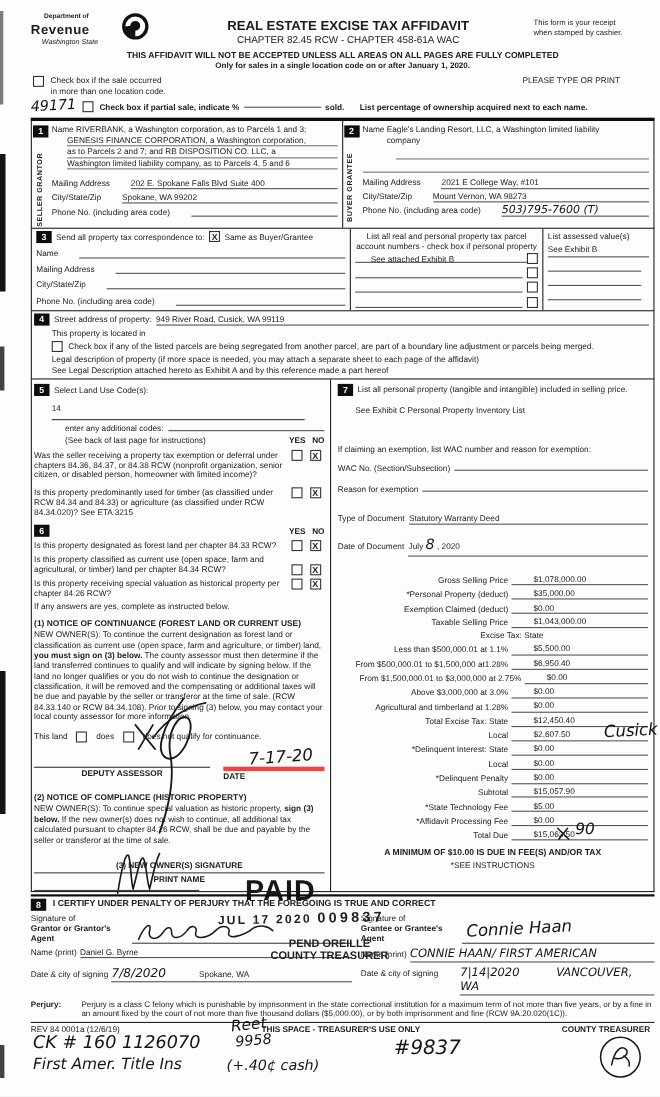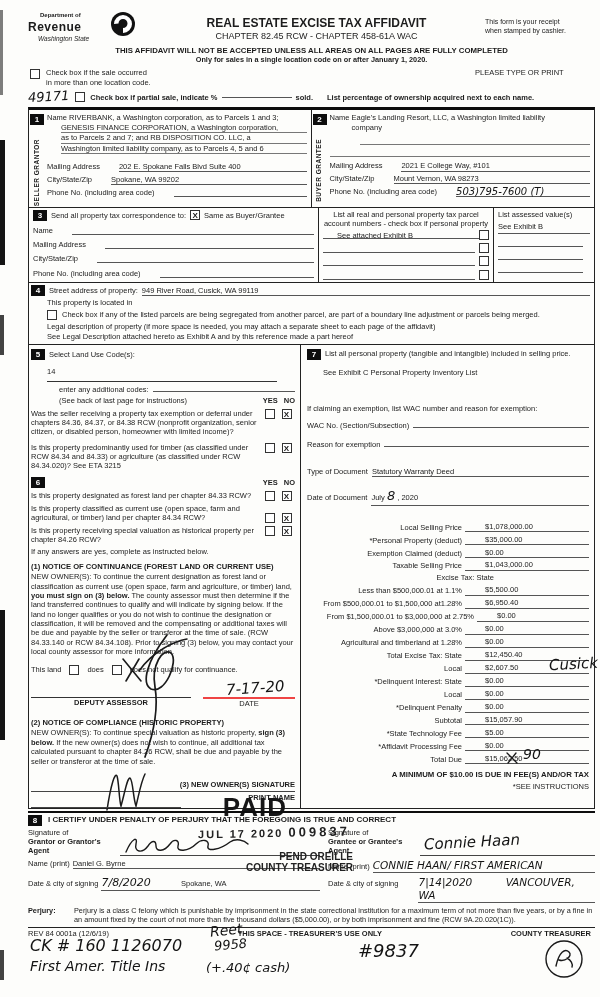--- a/index.html
+++ b/index.html
@@ -6,21 +6,21 @@
   html,body { background:#e8e8e6; }
   .page {
     width:600px; height:997px; position:relative; overflow:hidden;
     background:#fdfdfb; margin:0 auto;
     font-family:"Liberation Sans", sans-serif; font-size:7.5px; color:#1c1c1c;
     padding:6px 5px 0 28px; line-height:1.25;
   }
   .artifact { position:absolute; background:#141414; }
   .hw { font-family:"DejaVu Sans", sans-serif; font-style:italic; color:#141414; }
   .bold { font-weight:bold; }
-  .center { text-align:right; }
+  .center { text-align:center; }
   .ul { border-bottom:1px solid #555; display:inline-block; }
   .cb { width:10px; height:10px; border:1.2px solid #333; display:inline-block; vertical-align:middle;
         font-size:8px; font-weight:bold; text-align:center; line-height:9px; background:#fff; }
   .numbox { width:14px; height:11px; background:#0d0d0d; color:#fff; font-size:8px; font-weight:bold;
             text-align:center; line-height:11px; display:inline-block; flex:0 0 auto; }
   .vlabel { writing-mode:vertical-rl; transform:rotate(180deg); font-weight:bold; font-size:6.5px;
             letter-spacing:.5px; text-align:center; }
   
   .hdr { display:flex; margin-top:6px; }
   .logo { width:120px; position:relative; }
@@ -330,21 +330,21 @@
         <span>does not qualify for continuance.</span>
 
         <svg class="sig" width="26" height="26" style="position:absolute; left:88px; top:-8px">
           <path d="M4 2 L22 24 M20 2 L7 24" stroke-width="1.6"></path>
         </svg>
       </div>
 
       <div style="display:flex; margin-top:22px; position:relative">
         <div style="width:160px; border-top:1px solid #333; text-align:center; font-weight:bold"><span>DEPUTY ASSESSOR</span></div>
         <div style="flex:1"></div>
-        <div style="width:92px; border-top:2px solid #ef4444; text-align:center; font-weight:normal"><span>DATE</span></div>
+        <div style="width:92px; border-top:4px solid #ef4444; text-align:left; font-weight:bold"><span>DATE</span></div>
         <span class="hw" style="position:absolute; right:10px; top:-18px; font-size:15px; transform:rotate(-4deg)">7-17-20</span>
 
         <svg class="sig" width="90" height="130" style="position:absolute; left:96px; top:-66px">
           <path d="M40 4 C20 30 14 52 24 58 C38 64 52 30 44 22 C36 16 24 34 28 56 C32 80 26 104 18 126" stroke-width="1.7"></path>
           <path d="M12 40 C26 20 48 10 60 8" stroke-width="1.5"></path>
         </svg>
       </div>
 
       <div class="notice-h" style="margin-top:10px">(2) NOTICE OF COMPLIANCE (HISTORIC PROPERTY)</div>
       <div class="para"><span>NEW OWNER(S): To continue special valuation as historic property, </span><span class="bold">sign (3) below.</span><span> If the new owner(s) does not wish to continue, all additional tax calculated pursuant to chapter 84.26 RCW, shall be due and payable by the seller or transferor at the time of sale.</span></div>
@@ -388,21 +388,21 @@
         <span>Date of Document</span>
         <span class="ul" style="flex:1; margin-left:4px">
           <span>July</span>
           <span class="hw" style="font-size:13px">8</span>
           <span>, 2020</span>
         </span>
       </div>
 
       <div style="margin-top:16px">
         <div class="taxrow">
-            <span class="taxlbl">Local Selling Price</span>
+            <span class="taxlbl">Gross Selling Price</span>
             <span class="taxval">$1,078,000.00</span>
           </div>
         <div class="taxrow">
             <span class="taxlbl">*Personal Property (deduct)</span>
             <span class="taxval">$35,000.00</span>
           </div>
         <div class="taxrow">
             <span class="taxlbl">Exemption Claimed (deduct)</span>
             <span class="taxval">$0.00</span>
           </div>

